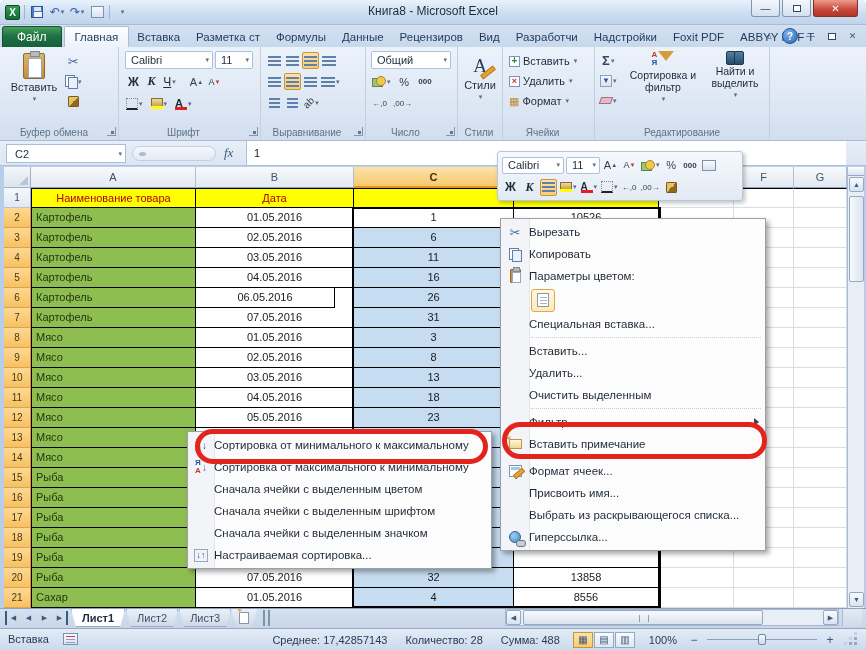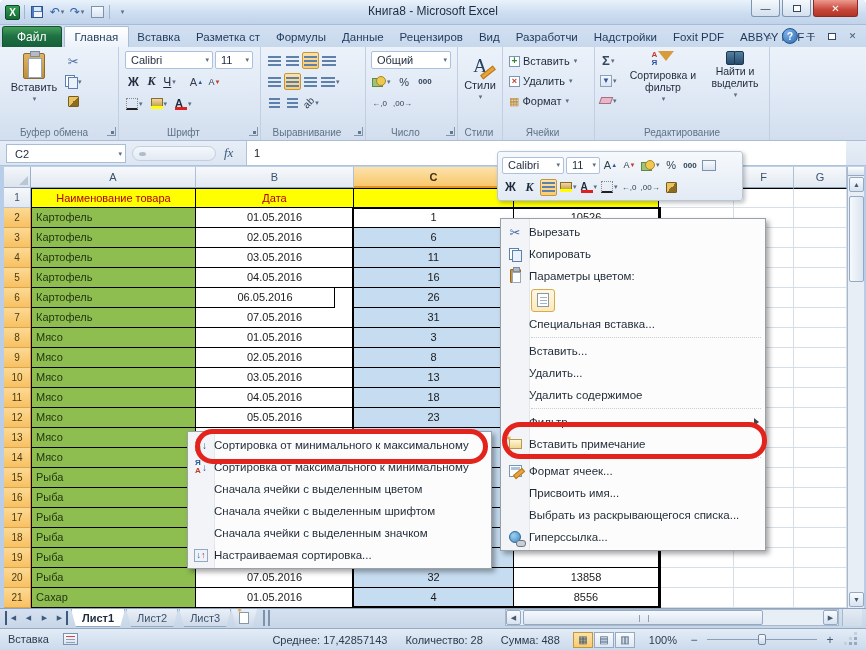--- a/index.html
+++ b/index.html
@@ -769,21 +769,21 @@
       <div class="mi">
         <span class="mico">
           <span class="ic"></span>
         </span>
         <span class="mlabel">Удалить...</span>
       </div>
       <div class="mi">
         <span class="mico">
           <span class="ic"></span>
         </span>
-        <span class="mlabel">Удалить содержимое</span>
+        <span class="mlabel">Очистить выделенным</span>
       </div>
       <div class="msep"></div>
       <div class="mi">
         <span class="mico">
           <span class="ic"></span>
         </span>
         <span class="mlabel">Фильтр</span>
         <span class="arr"></span>
       </div>
       <div class="mi">

